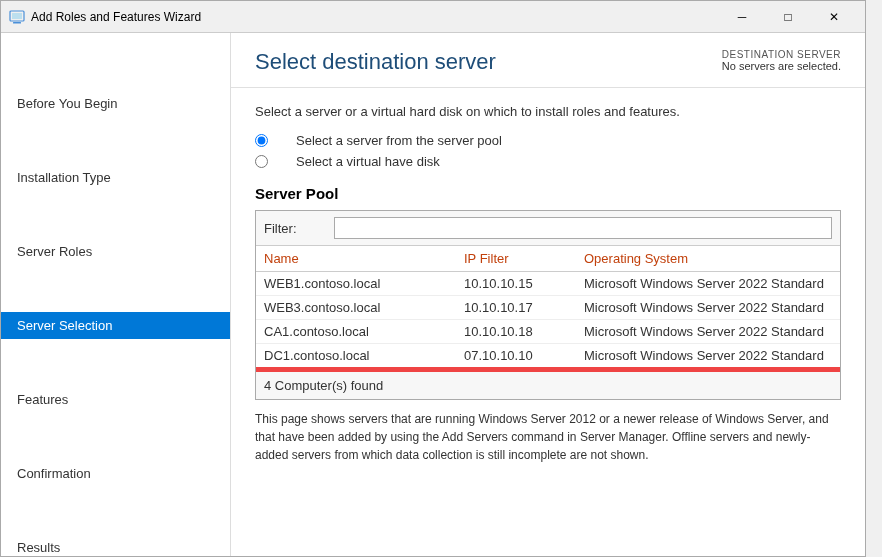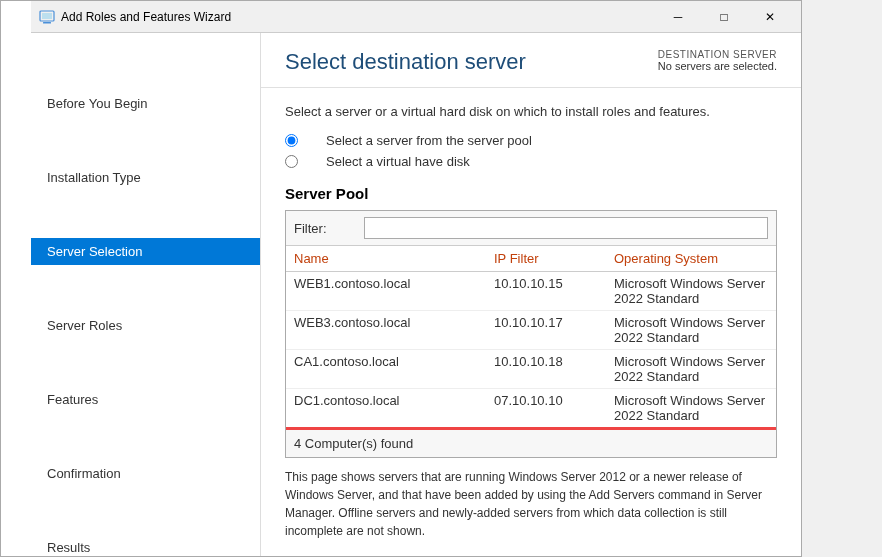--- a/index.html
+++ b/index.html
@@ -5,27 +5,26 @@
     * { margin: 0; padding: 0; box-sizing: border-box; }
     body {
       font-family: 'Segoe UI', Tahoma, Geneva, Verdana, sans-serif;
       font-size: 13px;
       background: #f0f0f0;
       width: 882px;
       height: 557px;
       overflow: hidden;
     }
     .window {
-      width: 802px;
+      width: 866px;
       height: 557px;
       background: #fff;
       border: 1px solid #aaa;
       display: flex;
       flex-direction: column;
-      padding-left: 30px;
     }
     .title-bar {
       background: #f0f0f0;
       height: 32px;
       display: flex;
       align-items: center;
       padding: 0 8px;
       border-bottom: 1px solid #ccc;
       flex-shrink: 0;
     }
@@ -207,21 +206,21 @@
       border-bottom: 1px solid #eee;
     }
     .table-row:last-child { border-bottom: none; }
     .td {
       font-size: 13px;
       color: #333;
     }
 
     .pool-footer {
       padding: 6px 8px;
-      border-top: 3px solid #ef4444;
+      border-top: 5px solid #ef4444;
       font-size: 13px;
       color: #333;
       background: #f7f7f7;
     }
 
     .bottom-note {
       margin-top: 10px;
       font-size: 12px;
       color: #333;
       line-height: 1.5;
@@ -250,25 +249,25 @@
 
   <div class="content-area">
 
     <div class="sidebar">
       <div class="sidebar-item">
         <span>Before You Begin</span>
       </div>
       <div class="sidebar-item">
         <span>Installation Type</span>
       </div>
+      <div class="sidebar-item">
+        <span>Server Roles</span>
+      </div>
       <div class="sidebar-item active">
         <span>Server Selection</span>
-      </div>
-      <div class="sidebar-item">
-        <span>Server Roles</span>
       </div>
       <div class="sidebar-item">
         <span>Features</span>
       </div>
       <div class="sidebar-item">
         <span>Confirmation</span>
       </div>
       <div class="sidebar-item">
         <span>Results</span>
       </div>

